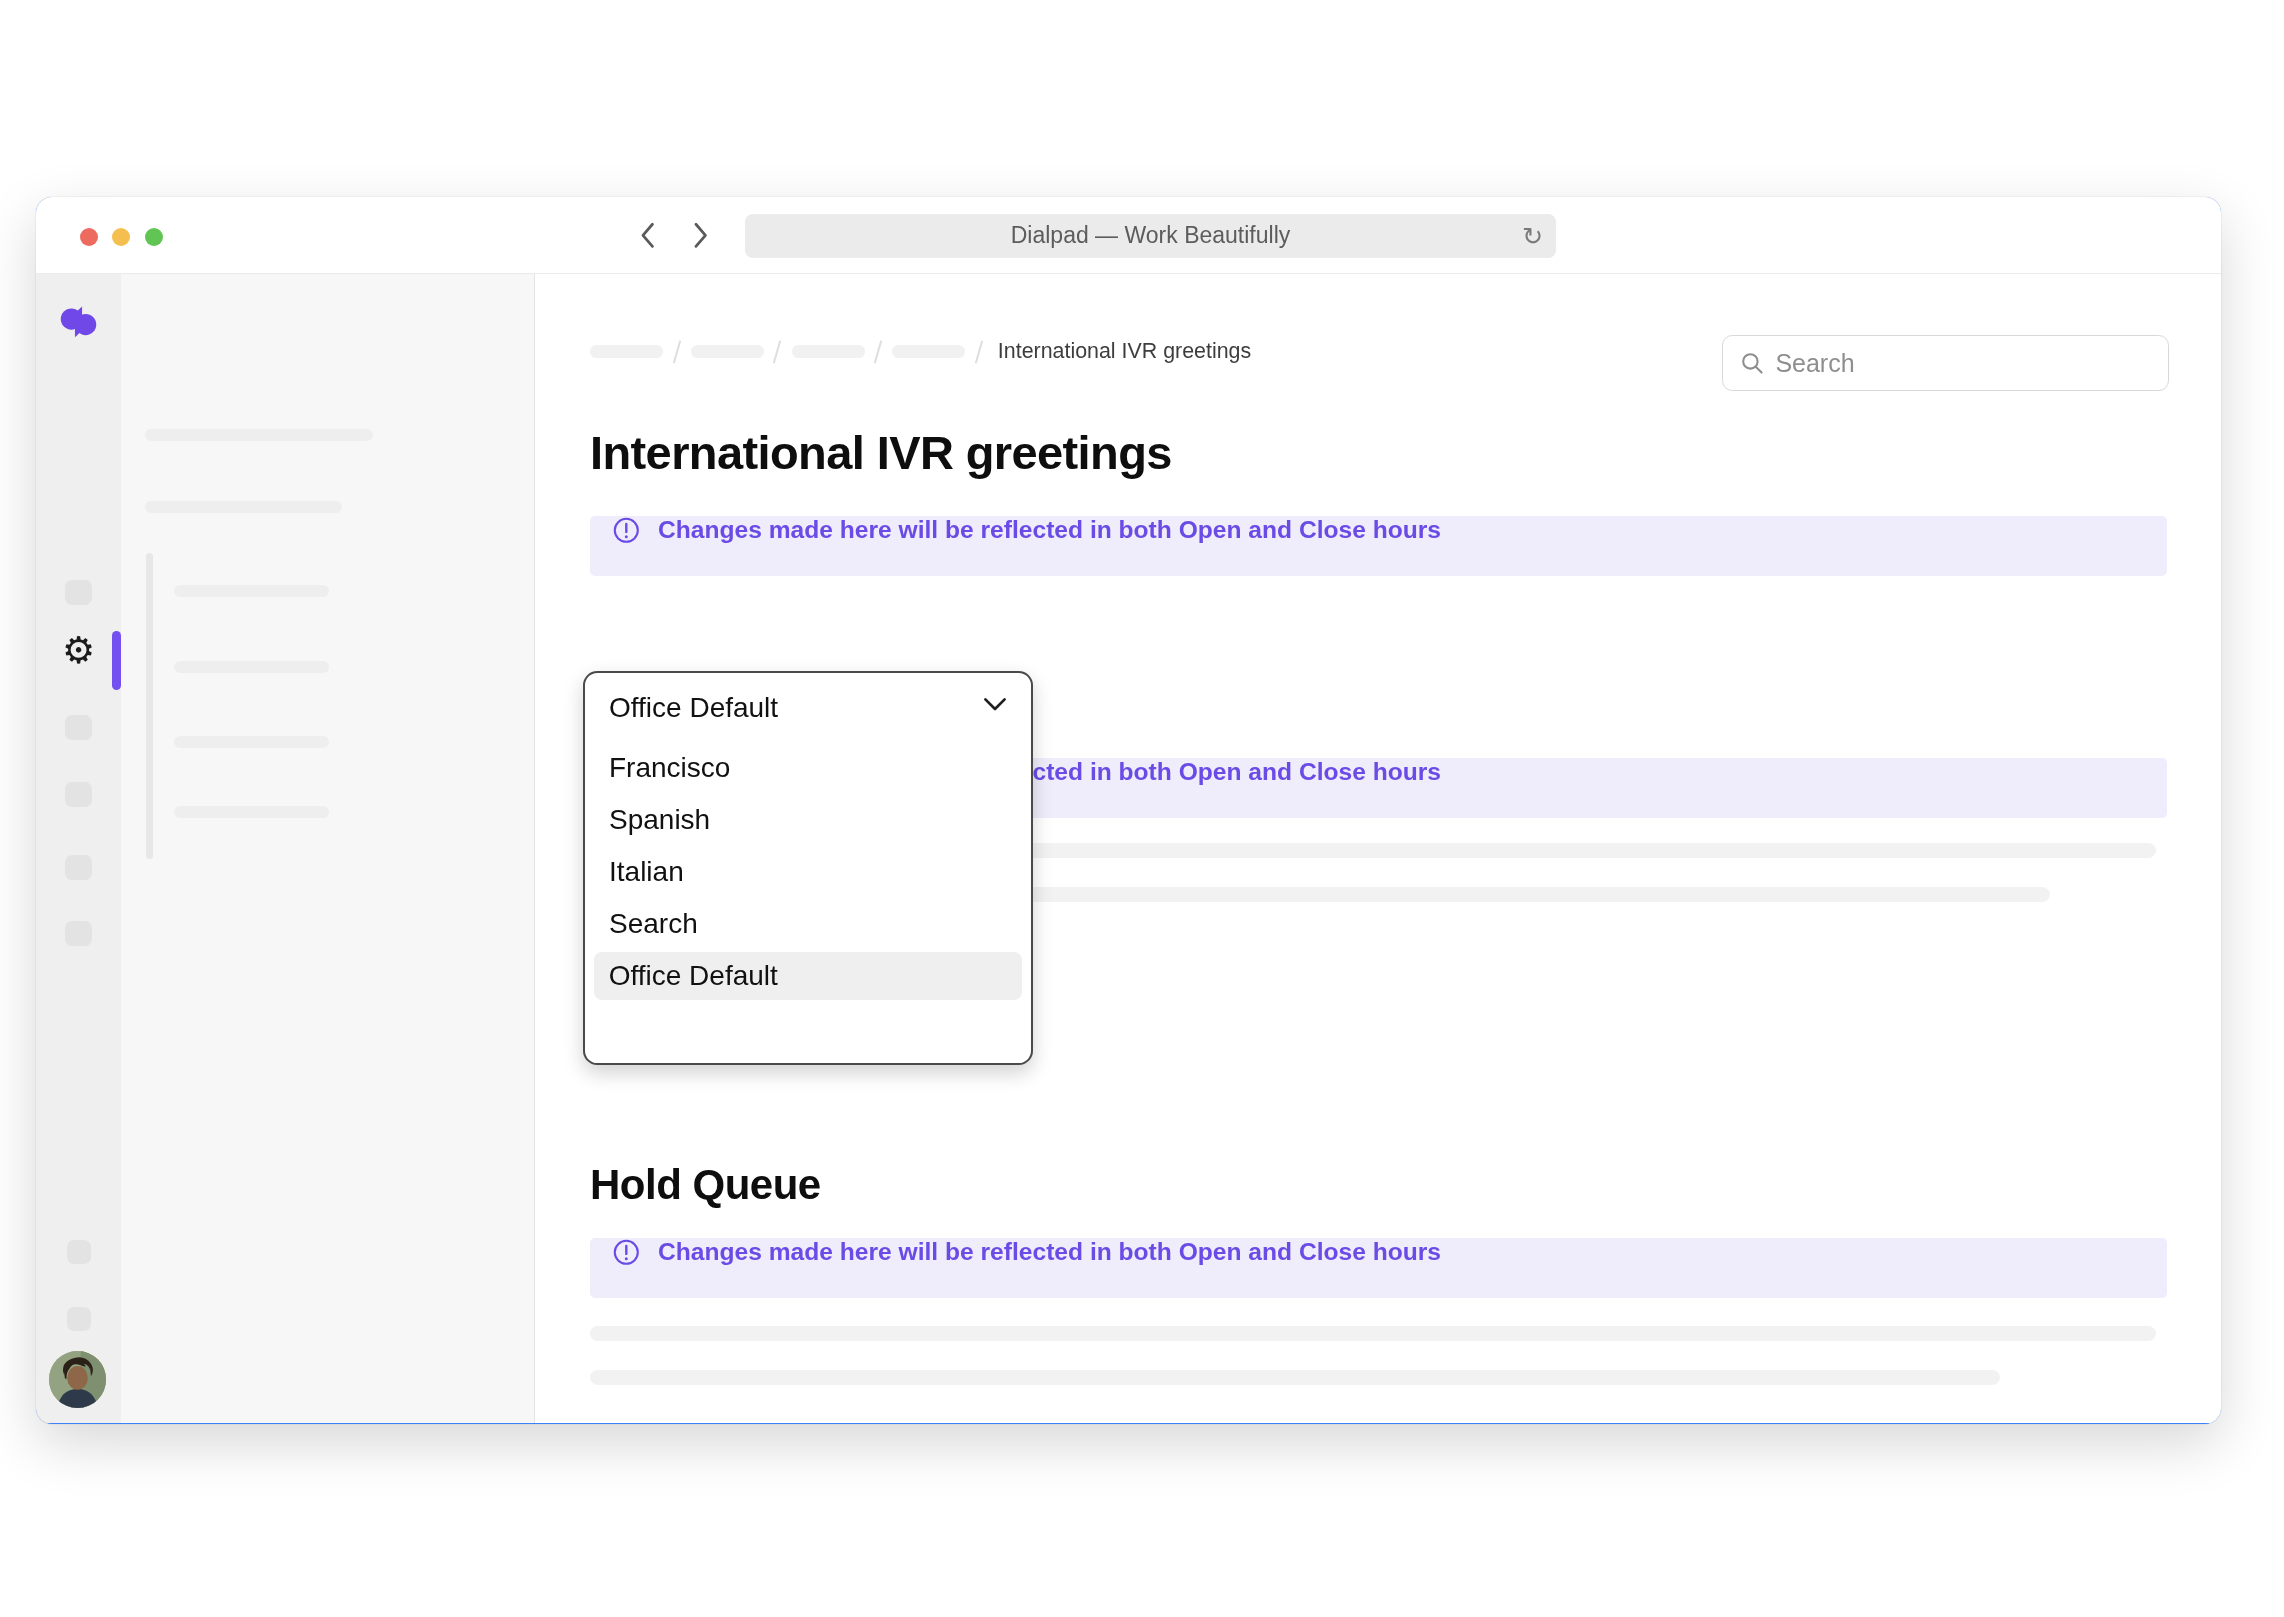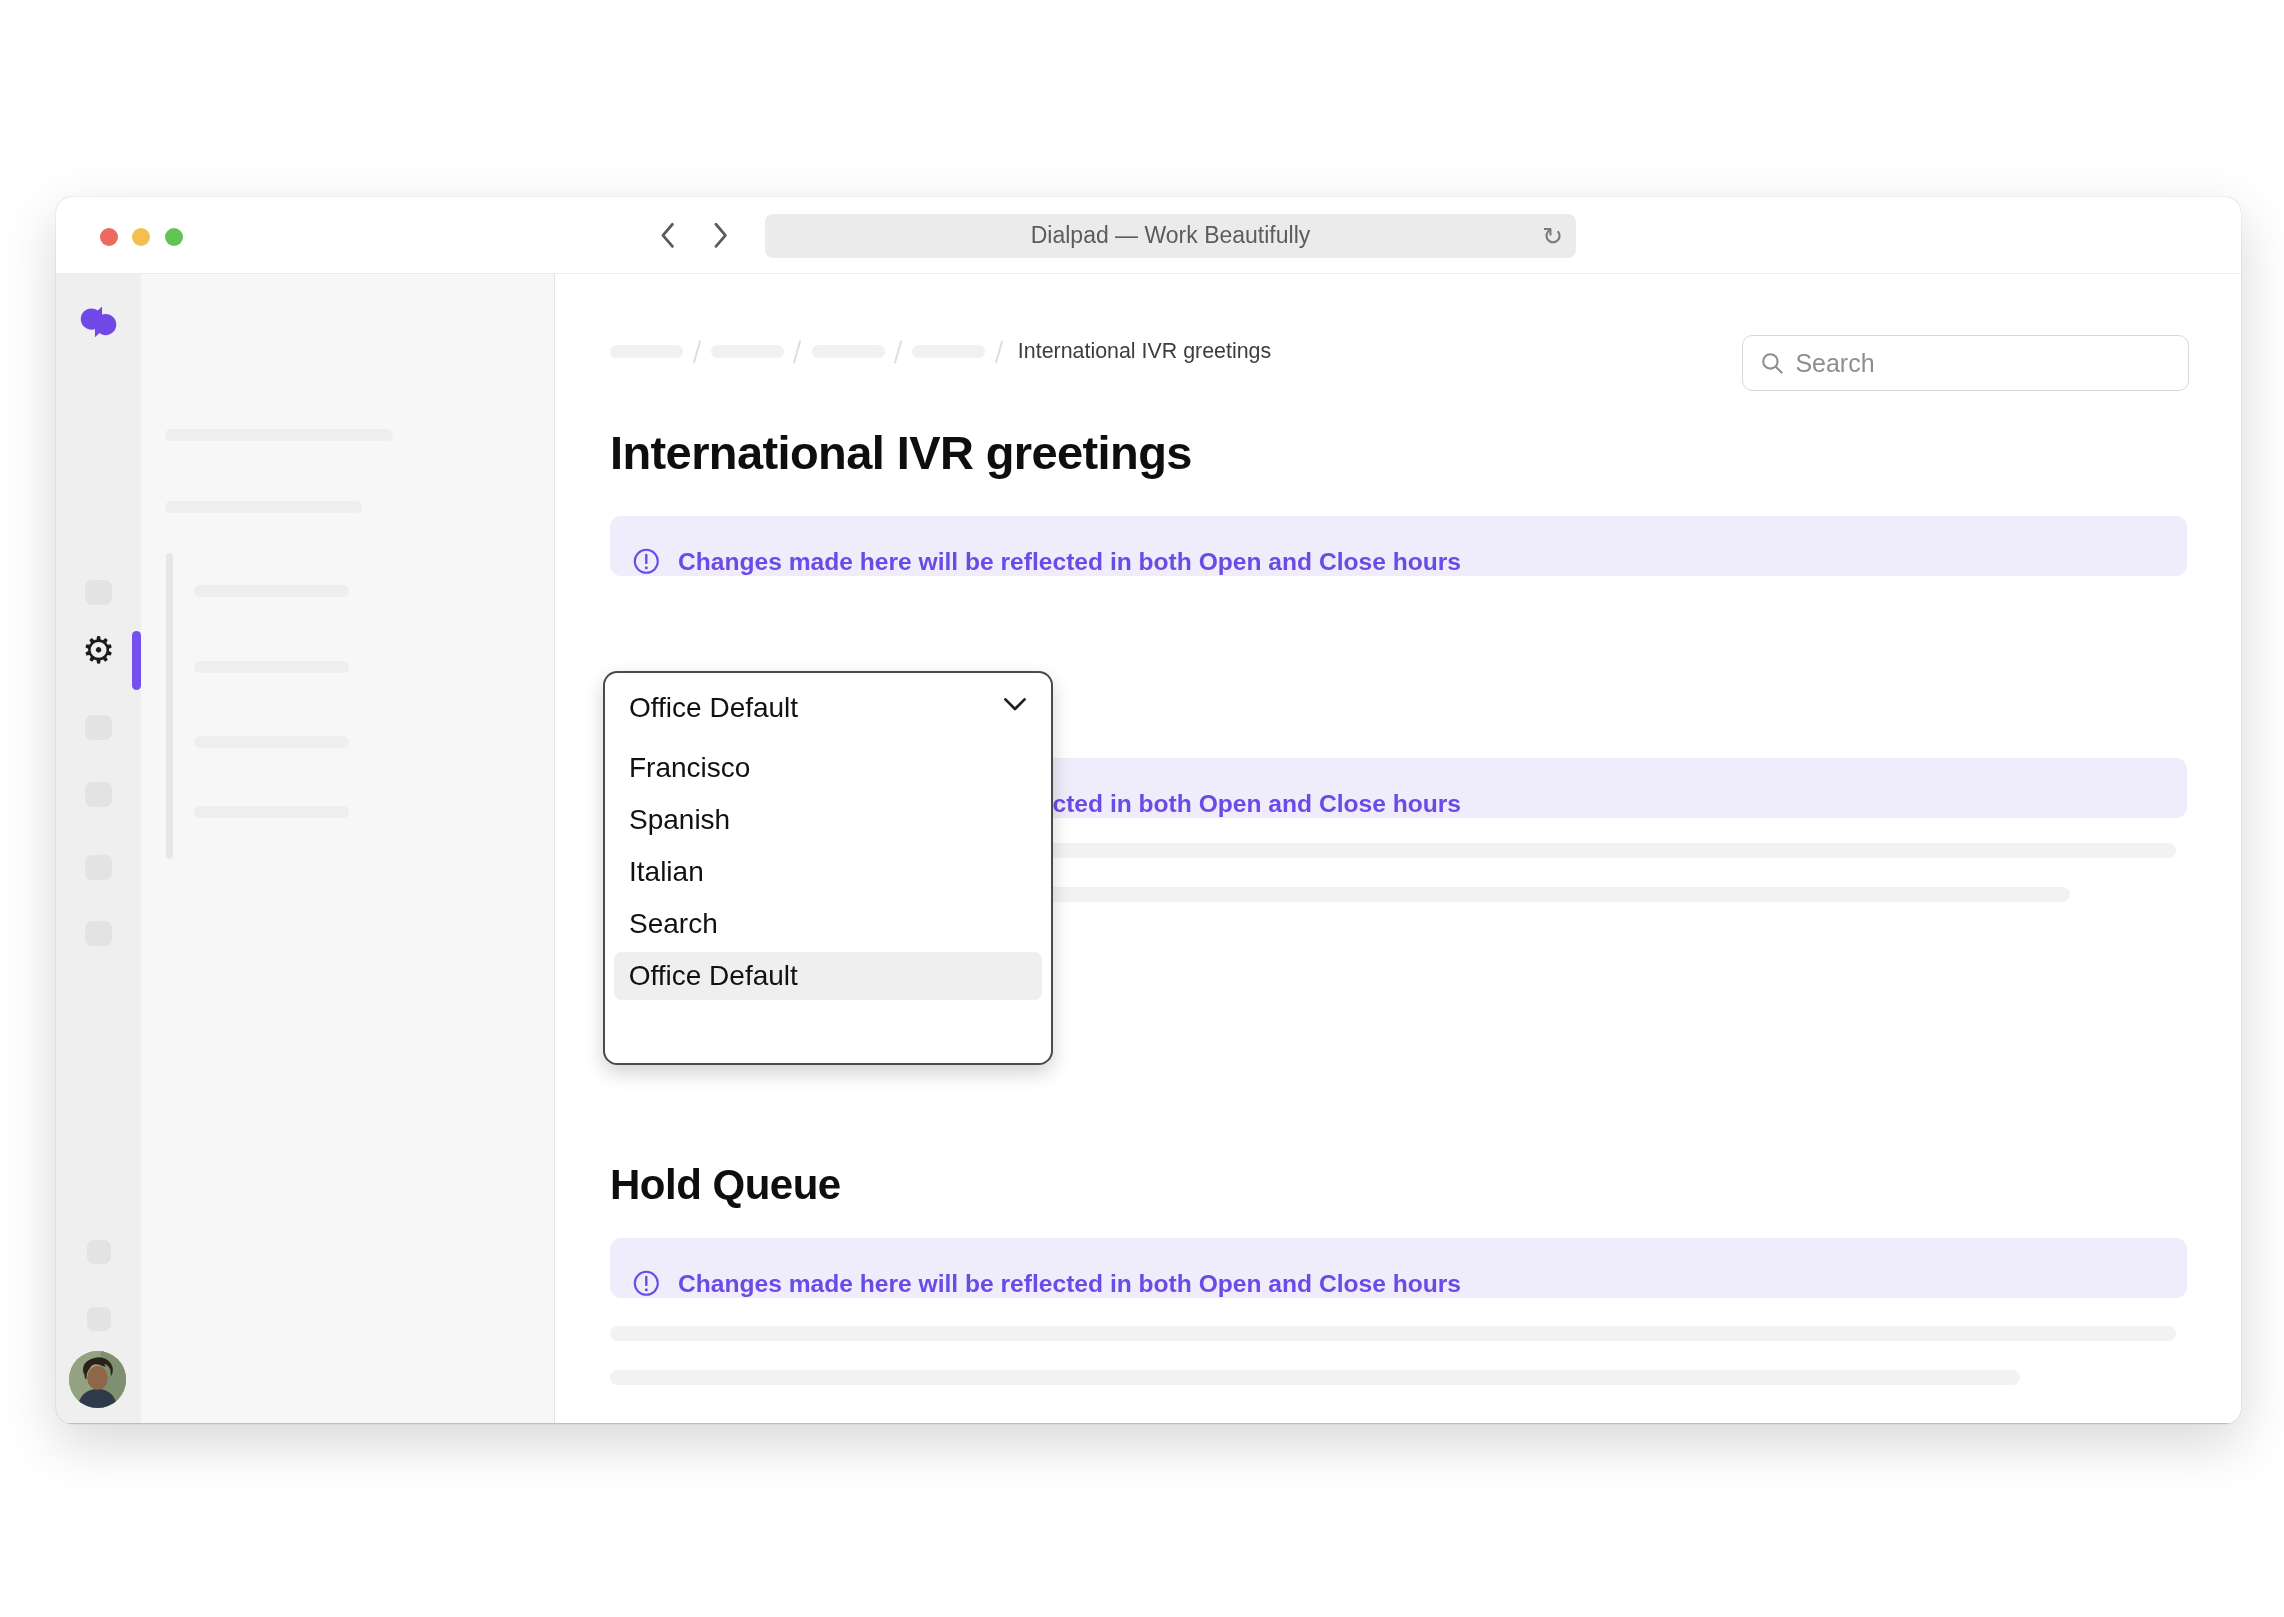--- a/index.html
+++ b/index.html
@@ -3,22 +3,22 @@
 <meta charset="utf-8">
 <style>
   * { margin:0; padding:0; box-sizing:border-box; }
   html,body { background:#ffffff; }
   body { font-family:"Liberation Sans","DejaVu Sans",sans-serif; width:2284px; height:1618px; position:relative; }
 
   .stage { position:absolute; inset:0; background:#ffffff; }
 
   
   .window {
-    position:absolute; left:56px; top:197px; width:2185px; height:1227px;
-    background:#7dd3fc; border-radius:16px; overflow:hidden;
+    position:absolute; left:36px; top:197px; width:2185px; height:1227px;
+    background:#3b82f6; border-radius:16px; overflow:hidden;
     box-shadow:0 19px 56px rgba(0,0,0,.16), 0 0 0 0.8px rgba(0,0,0,.05);
   }
 
   
   .titlebar { position:relative; height:77px; background:#ffffff; border-bottom:0.8px solid #ebebeb; }
   .traffic { position:absolute; top:31px; width:18px; height:18px; border-radius:50%; }
   .t-red { left:44px; }
   .t-yellow { left:76px; }
   .t-green { left:109px; }
   .nav-btn { position:absolute; top:22px; width:32px; height:32px; display:flex; align-items:center; justify-content:center; }
@@ -74,22 +74,22 @@
     position:absolute; top:61px; right:52px; width:447px; height:56px;
     background:#ffffff; border:1.6px solid #d8d8d8; border-radius:10.3px;
     display:flex; align-items:center; padding:0 17.4px; gap:11px;
   }
   .search input { border:none; outline:none; background:transparent; font-size:25px; color:#333;
     font-family:"Liberation Sans","DejaVu Sans",sans-serif; width:100%; }
   .search input::placeholder { color:#8e8e8e; }
 
   .page-title { position:absolute; left:55px; top:151px; font-size:47px; font-weight:800; letter-spacing:-0.6px; color:#0e0e0e; }
 
-  .notice { position:absolute; left:55px; width:1577px; height:60px; background:#efecfb; border-radius:11px;
-    display:flex; align-items:flex-end; padding:0 22px; gap:17.4px; }
+  .notice { position:absolute; left:55px; width:1577px; height:60px; background:#efecfb; border-radius:5px;
+    display:flex; align-items:flex-start; padding:0 22px; gap:17.4px; }
   .n1 { top:242px; } .n2 { top:484px; } .n3 { top:964px; }
   .notice-text { font-size:24.6px; font-weight:600; color:#6a4be6; }
 
   .description { position:absolute; left:55px; top:324px; font-size:25px; color:#4d4d4d; }
 
   .mn-bar { position:absolute; left:55px; height:15px; border-radius:8px; background:#f2f2f2; }
   .ma { top:569px; width:1566px; }
   .mb { top:613px; width:1460px; }
   .mc { top:1052px; width:1566px; }
   .md { top:1096px; width:1410px; }

